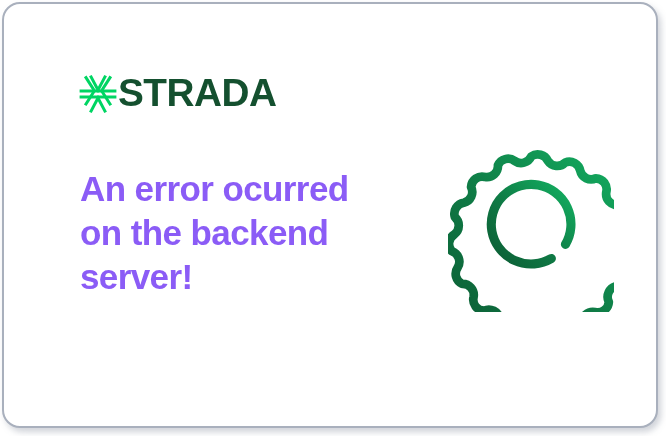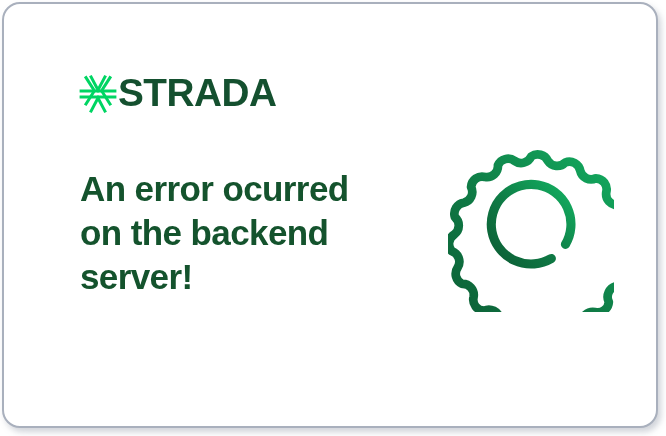--- a/index.html
+++ b/index.html
@@ -56,21 +56,21 @@
   
   #error-message {
     position: absolute;
     left: 76px;
     top: 163px;
     width: 290px;
     font-size: 35px;
     font-weight: 700;
     line-height: 1.26;
     letter-spacing: -0.6px;
-    color: #14532d;
+    color: #8b5cf6;
     white-space: pre-line;
   }
 
   
   #gear-illustration {
     position: absolute;
     left: 444px;
     top: 133px;
     width: 166px;
     height: 175px;

